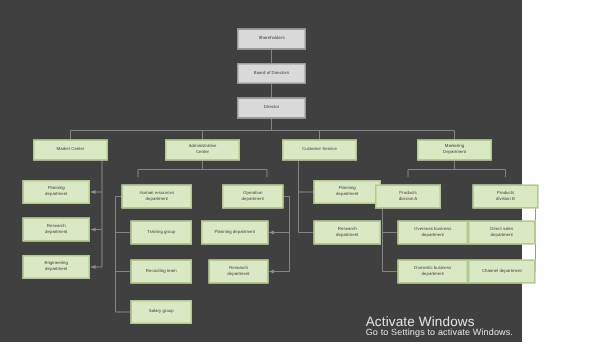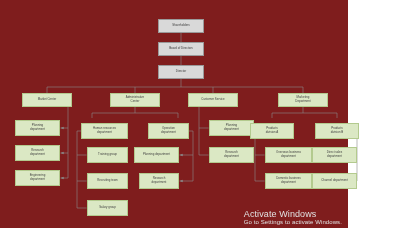--- a/index.html
+++ b/index.html
@@ -3,21 +3,21 @@
 <meta charset="utf-8">
 <style>
   html,body{margin:0;padding:0;}
   body{
     width:400px;height:228px;overflow:hidden;
     background:#ffffff;
     font-family:"Liberation Sans","DejaVu Sans",sans-serif;
   }
   #canvas{
     position:relative;width:348px;height:228px;
-    background:#7f1d1d;
+    background:#404040;
   }
   svg#wires{
     position:absolute;left:0;top:0;width:400px;height:228px;
     pointer-events:none;
   }
   .node{
     position:absolute;
     box-sizing:border-box;
     display:flex;align-items:center;justify-content:center;
     text-align:center;

